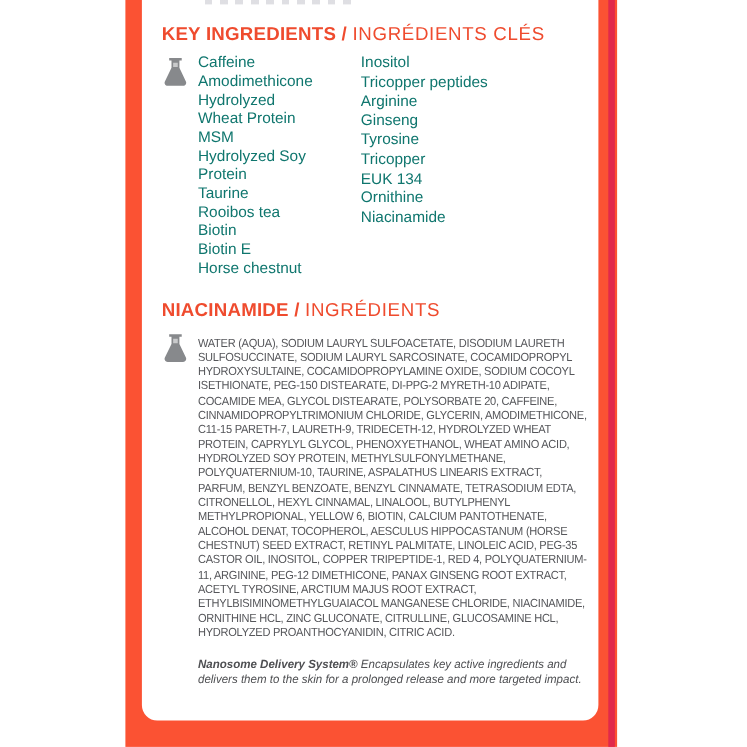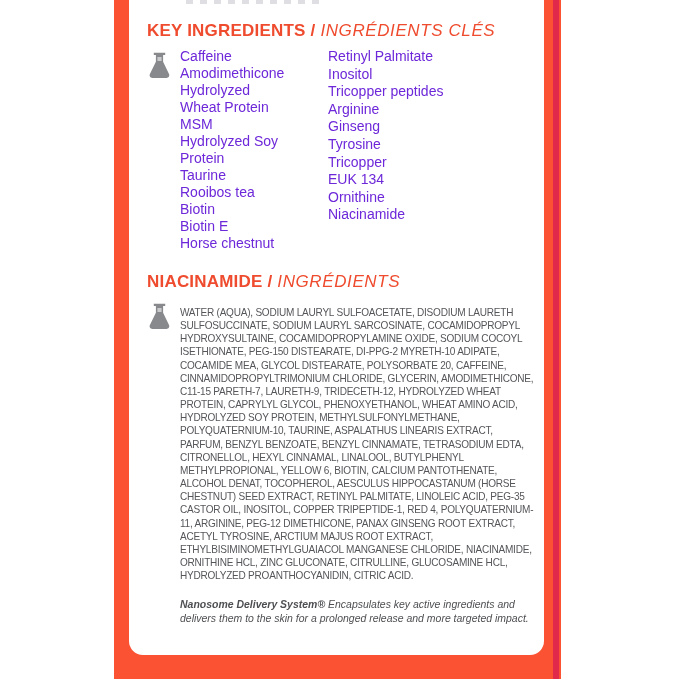--- a/index.html
+++ b/index.html
@@ -14,28 +14,28 @@
     background:#ffffff;border-radius:14px;
   }
   .cropped-frag{
     position:absolute;left:186px;top:0;width:134px;height:4px;opacity:.85;
     background:repeating-linear-gradient(90deg,#d9d9de 0 7px,transparent 7px 14px);
   }
   .heading{
     position:absolute;left:147px;font-size:17px;font-weight:bold;color:#EF4B2E;
     letter-spacing:.2px;white-space:nowrap;
   }
-  .heading .fr{font-weight:normal;font-style:italic;letter-spacing:.6px;}
+  .heading .fr{font-weight:normal;letter-spacing:.6px;}
   .h-key{top:21px;}
   .h-ing{top:272px;}
   .flask{position:absolute;left:147px;width:25px;height:28px;}
   .flask-key{top:52px;}
   .flask-ing{top:303px;}
   .col{
-    position:absolute;top:48px;color:#6d28d9;font-size:14px;
+    position:absolute;top:48px;color:#0f766e;font-size:14px;
   }
   .col-left{left:180px;width:148px;line-height:17px;}
   .col-right{left:328px;width:205px;line-height:17.6px;}
   .col .list-item{white-space:pre-line;}
   .ing-text{
     position:absolute;left:180px;top:306px;width:380px;
     font-size:10.7px;line-height:13.15px;color:#55565A;letter-spacing:-0.25px;
     transform:scaleX(0.94);transform-origin:top left;
   }
   .note{
@@ -74,21 +74,20 @@
       <div class="list-item">MSM</div>
       <div class="list-item">Hydrolyzed Soy
 Protein</div>
       <div class="list-item">Taurine</div>
       <div class="list-item">Rooibos tea</div>
       <div class="list-item">Biotin</div>
       <div class="list-item">Biotin E</div>
       <div class="list-item">Horse chestnut</div>
     </div>
   <div class="col col-right">
-      <div class="list-item">Retinyl Palmitate</div>
       <div class="list-item">Inositol</div>
       <div class="list-item">Tricopper peptides</div>
       <div class="list-item">Arginine</div>
       <div class="list-item">Ginseng</div>
       <div class="list-item">Tyrosine</div>
       <div class="list-item">Tricopper</div>
       <div class="list-item">EUK 134</div>
       <div class="list-item">Ornithine</div>
       <div class="list-item">Niacinamide</div>
     </div>

